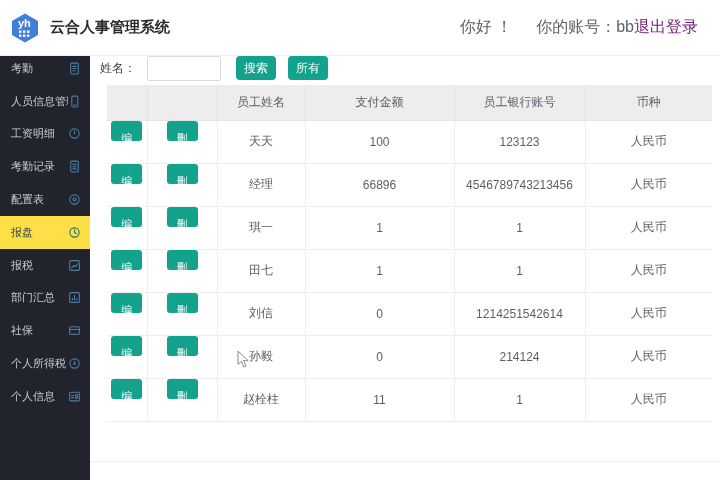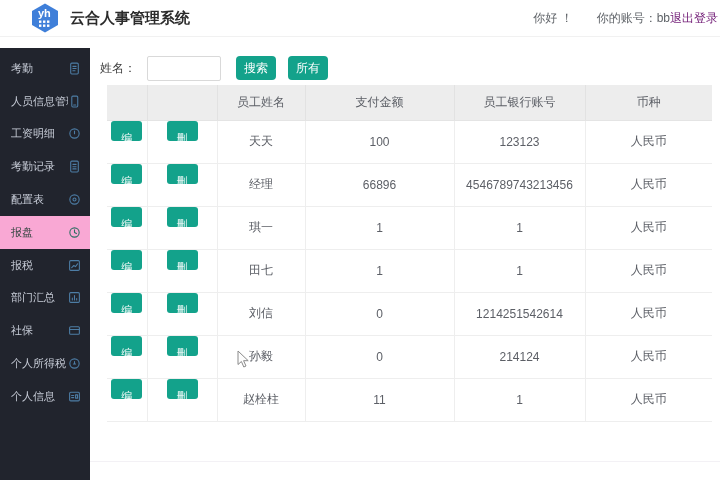--- a/index.html
+++ b/index.html
@@ -4,43 +4,42 @@
 <style>
   * { box-sizing: border-box; }
   html,body { margin:0; padding:0; }
   body {
     width:720px; height:480px; position:relative; overflow:hidden;
     background:#ffffff;
     font-family:"Liberation Sans","DejaVu Sans",sans-serif;
   }
   
   .header {
-    position:absolute; top:0; left:0; width:720px; height:37px;
+    position:absolute; top:0; left:0; width:720px; height:56px;
     background:#ffffff; display:flex; align-items:center; z-index:6;
     border-bottom:1px solid #f1f1f1;
-    padding-left:20px;
   }
   .logo { width:30px; height:30px; margin-left:10px; flex:0 0 auto; }
   .app-title { margin-left:10px; font-size:15px; font-weight:bold; color:#2b2b2b;text-align:center; }
-  .header-right { margin-left:auto; margin-right:2px; display:flex; align-items:center; font-size:12px; color:#5f6368; }
+  .header-right { margin-left:auto; margin-right:22px; display:flex; align-items:center; font-size:16px; color:#5f6368; }
   .greeting { margin-right:24px; }
   .logout { color:#701a75; cursor:pointer; }
   
   .sidebar {
     position:absolute; top:48px; left:0; width:90px; height:474px;
     background:#21242d; z-index:5; padding-top:4px;
   }
   .side-item {
     height:32.8px; display:flex; align-items:center; justify-content:space-between;
     padding:0 9px 0 11px; font-size:11px; color:#c8cdd8; cursor:pointer; white-space:nowrap;
   }
   .side-item .side-label { overflow:hidden; }
   .side-icon { width:13px; height:13px; flex:0 0 auto; display:flex; }
   .side-icon svg { width:13px; height:13px; stroke:#4d7da5; fill:none; stroke-width:1; stroke-linecap:round; stroke-linejoin:round; }
-  .side-item.active { background:#f9a8d4; color:#31443f; }
+  .side-item.active { background:#fde047; color:#31443f; }
   .side-item.active .side-icon svg { stroke:#2e6e63; }
   
   .main { position:absolute; left:102px; top:40px; width:560px; height:440px; background:#fff; }
   .search-row { position:absolute; top:15px; left:0; height:26px; display:flex; align-items:center; }
   .search-label { font-size:12px; color:#3a3a3a; margin-left:-2px; }
   .search-input {
     margin-left:11px; width:74px; height:25px; border:1px solid #d9d9d9; border-radius:2px;
     font-size:12px; padding:0 5px; outline:none; background:#fff;
   }
   .btn {

